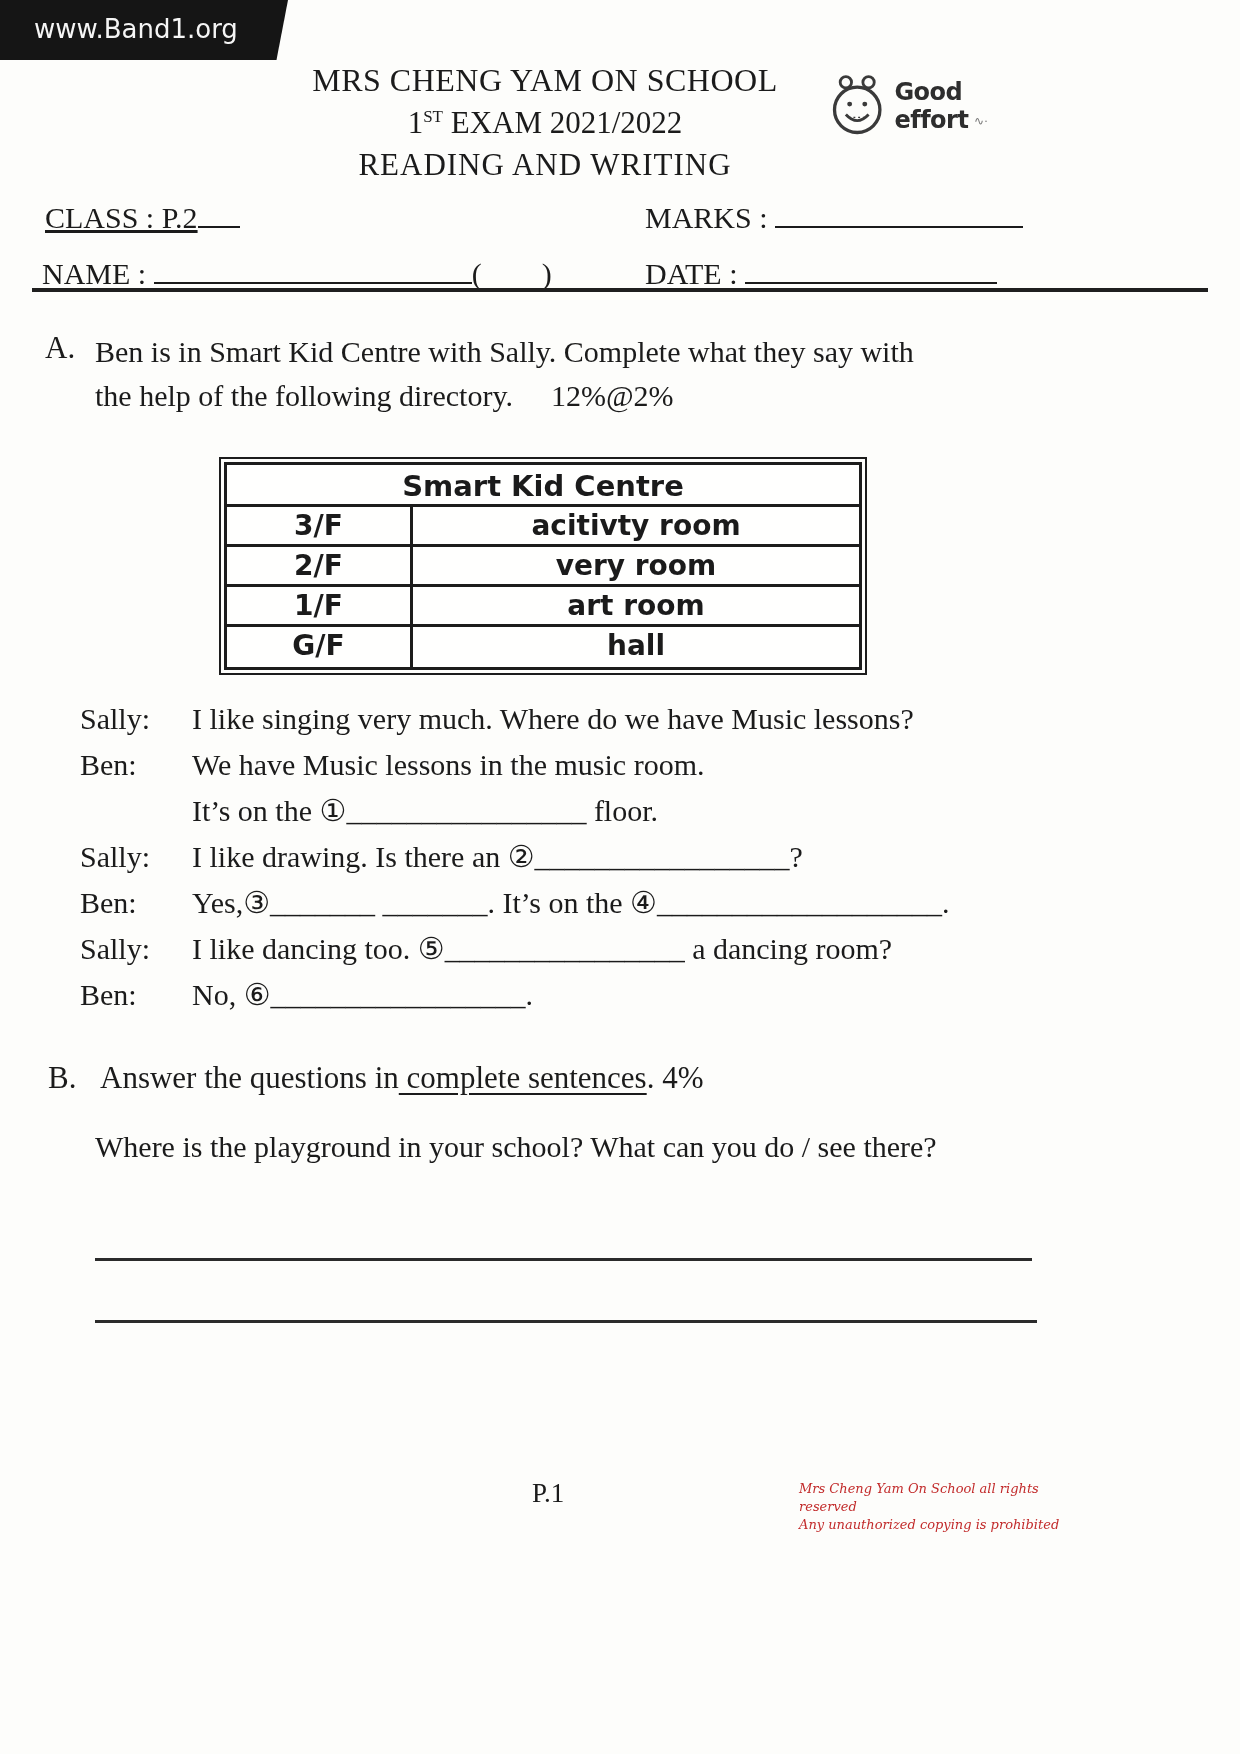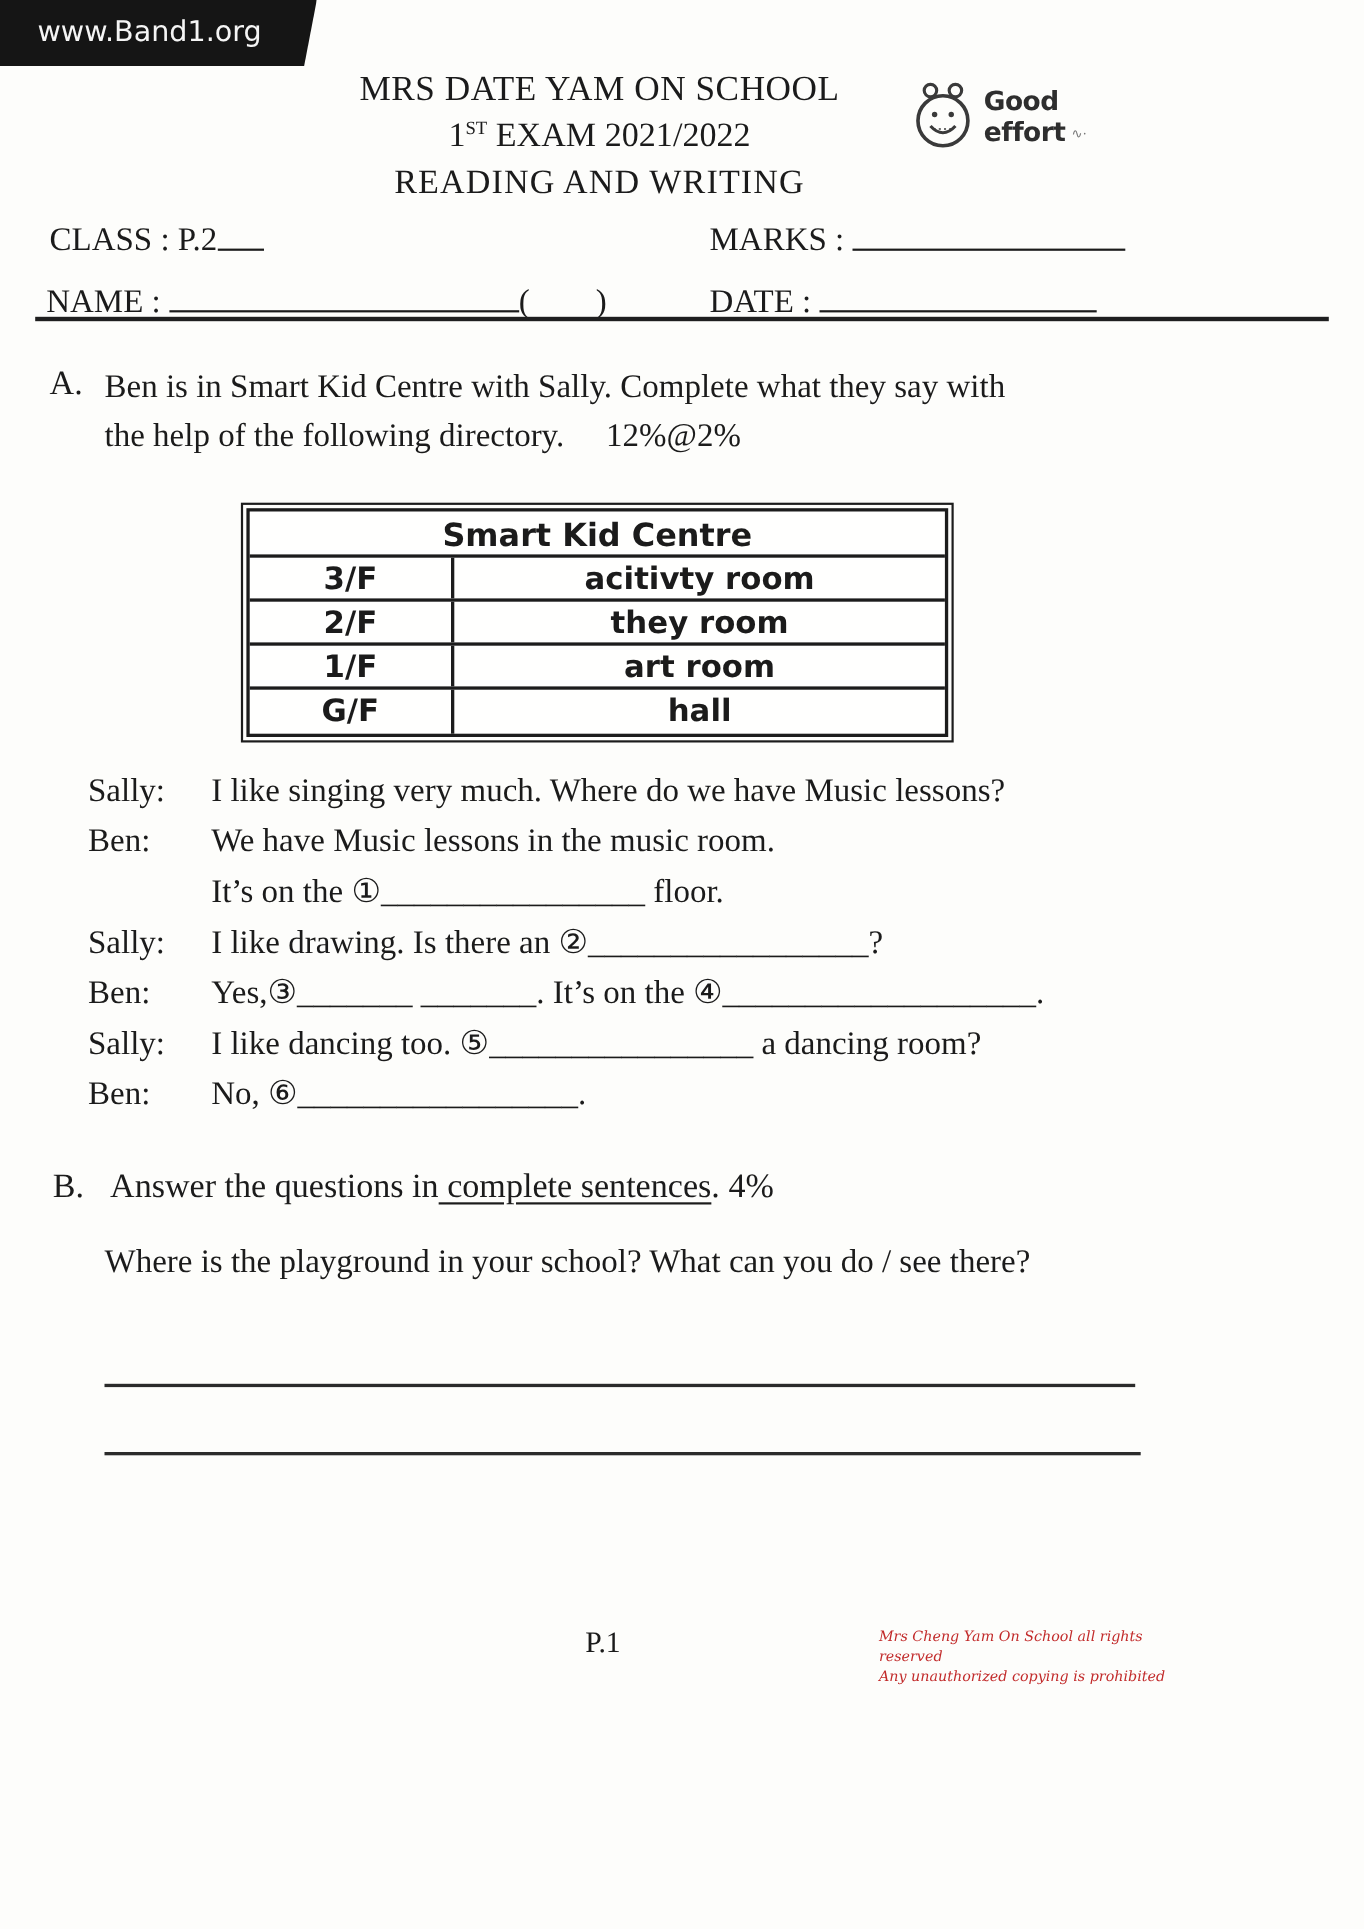--- a/index.html
+++ b/index.html
@@ -92,40 +92,40 @@
 </head>
 <body>
 
 <div class="page">
 
   <div class="abs banner">
     <span>www.Band1.org</span>
   </div>
 
   <div class="abs hdr">
-    <div class="school">MRS DATE YAM ON SCHOOL</div>
+    <div class="school">MRS CHENG YAM ON SCHOOL</div>
     <div class="examline"><span>1</span><sup>ST</sup><span> EXAM 2021/2022</span></div>
     <div class="subject">READING AND WRITING</div>
   </div>
 
   <div class="abs stamp">
     <svg width="66" height="72" viewBox="0 0 66 72">
       <circle cx="21" cy="11" r="6" fill="none" stroke="#3a3a3a" stroke-width="3"></circle>
       <circle cx="45" cy="11" r="6" fill="none" stroke="#3a3a3a" stroke-width="3"></circle>
       <circle cx="33" cy="40" r="24" fill="none" stroke="#3a3a3a" stroke-width="3.5"></circle>
       <circle cx="25" cy="34" r="2.6" fill="#3a3a3a"></circle>
       <circle cx="41" cy="34" r="2.6" fill="#3a3a3a"></circle>
       <path d="M21 45 Q33 58 45 45" fill="none" stroke="#3a3a3a" stroke-width="3"></path>
       <path d="M24 48 L42 48" fill="none" stroke="#3a3a3a" stroke-width="1.5" stroke-dasharray="2 3"></path>
     </svg>
     <span class="stamp-text">Good effort</span>
     <span class="stamp-squiggle">∿·</span>
   </div>
 
-  <div class="abs info" style="left:45px; top:196px;">
+  <div class="abs info" style="left:45px; top:196px;text-decoration:underline;">
     <span>CLASS : P.2</span><span class="blank" style="width:42px;"></span>
   </div>
   <div class="abs info" style="left:645px; top:196px;">
     <span>MARKS :</span> <span class="blank" style="width:248px;"></span>
   </div>
   <div class="abs info" style="left:42px; top:252px;">
     <span>NAME :</span> <span class="blank" style="width:318px;"></span><span class="pre">(        )</span>
   </div>
   <div class="abs info" style="left:645px; top:252px;">
     <span>DATE :</span> <span class="blank" style="width:252px;"></span>
@@ -140,21 +140,21 @@
   </div>
 
   <div class="abs dtable">
     <div class="dtitle">Smart Kid Centre</div>
     <div class="drow">
       <div class="dfloor">3/F</div>
       <div class="droom">acitivty room</div>
     </div>
     <div class="drow">
       <div class="dfloor">2/F</div>
-      <div class="droom">they room</div>
+      <div class="droom">very room</div>
     </div>
     <div class="drow">
       <div class="dfloor">1/F</div>
       <div class="droom">art room</div>
     </div>
     <div class="drow">
       <div class="dfloor">G/F</div>
       <div class="droom">hall</div>
     </div>
   </div>

